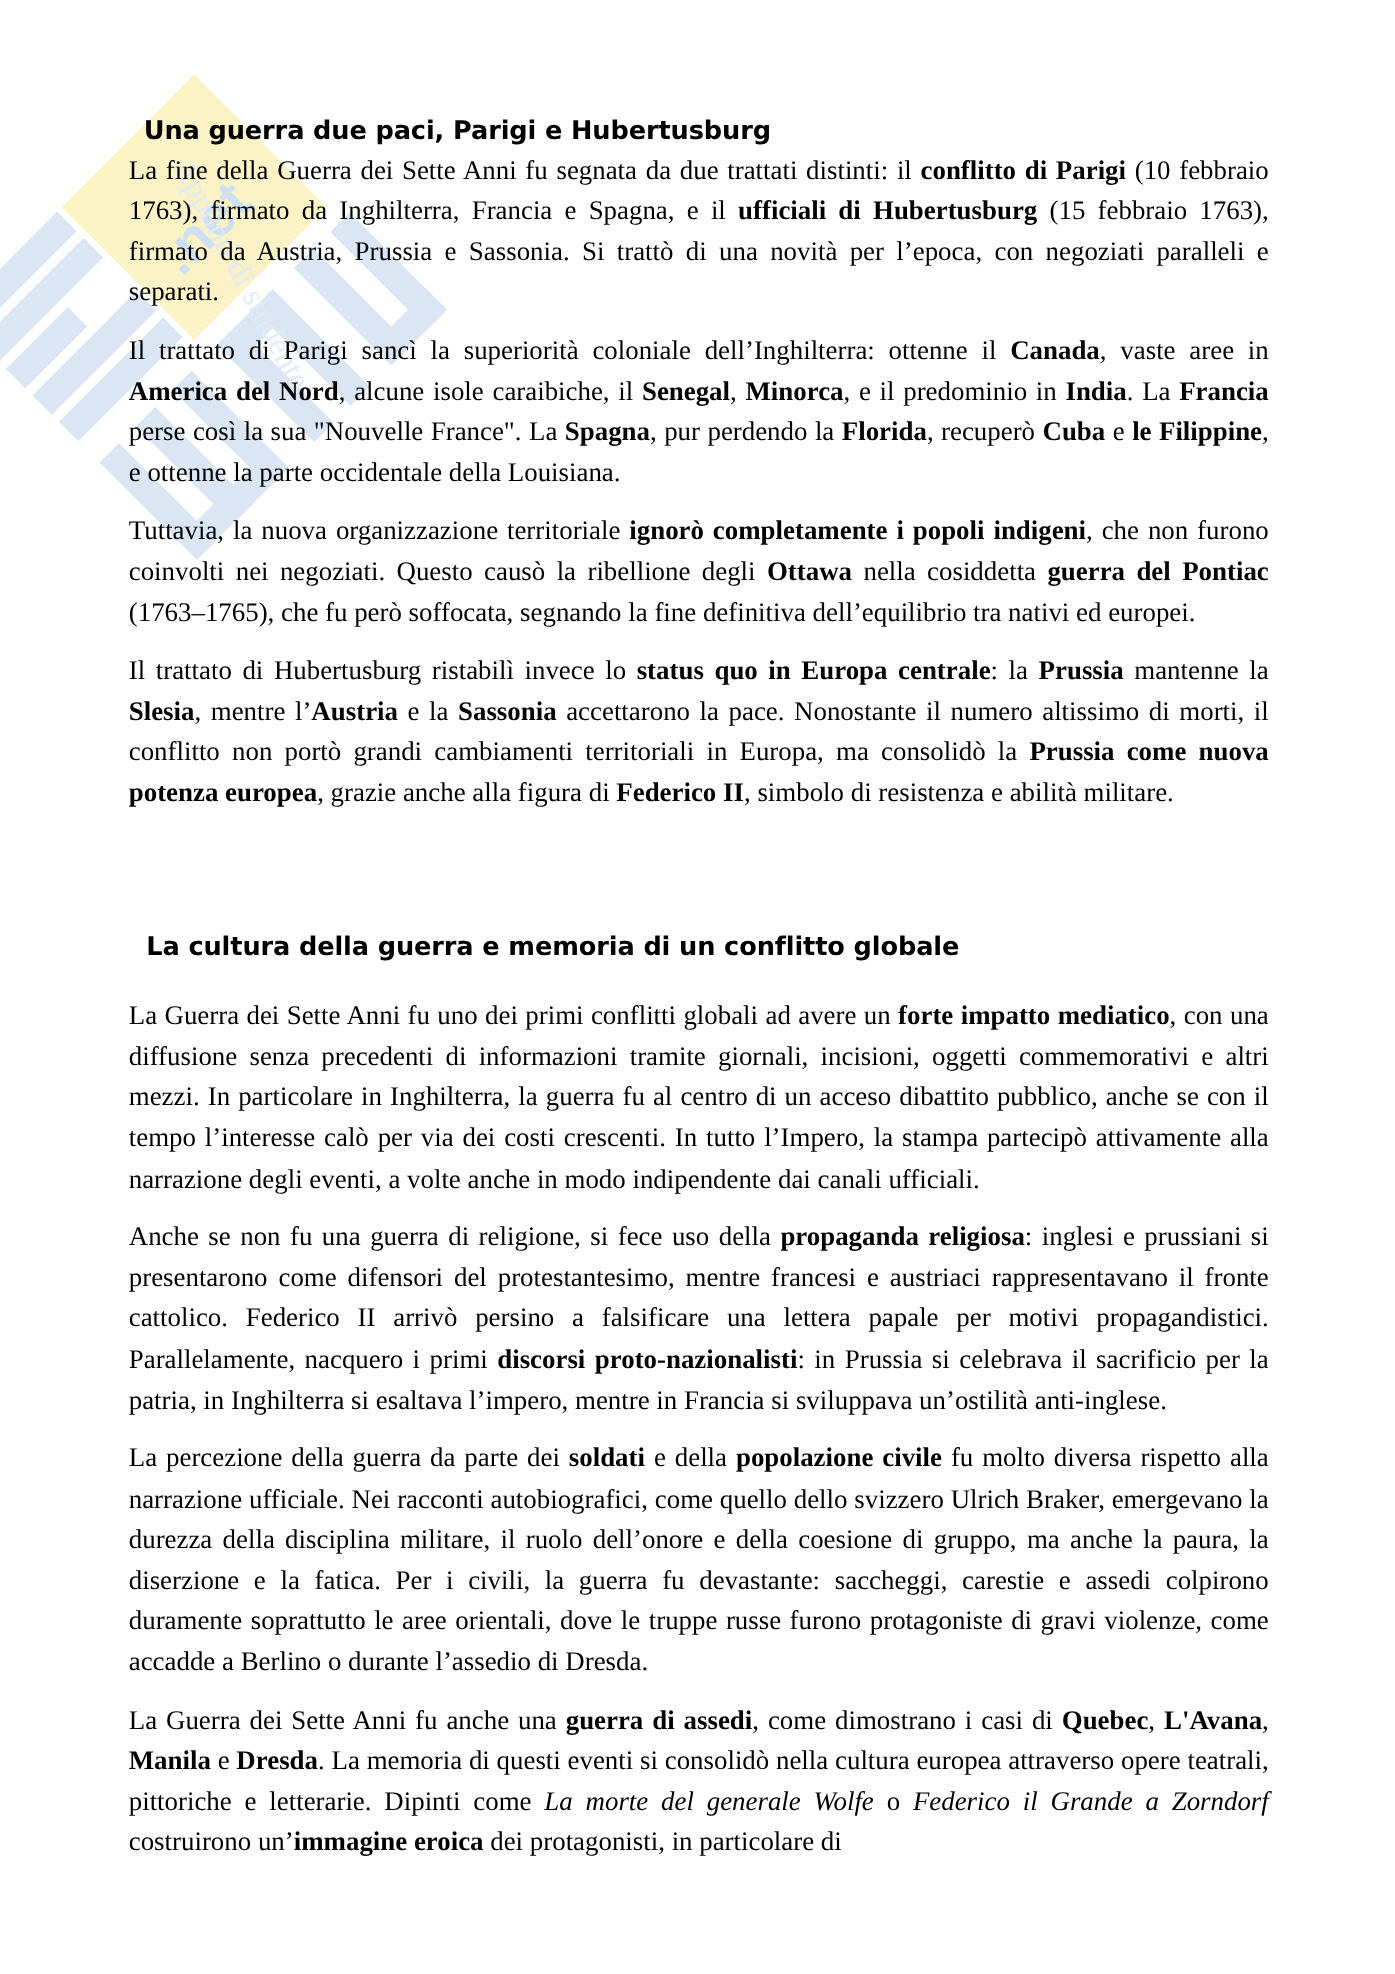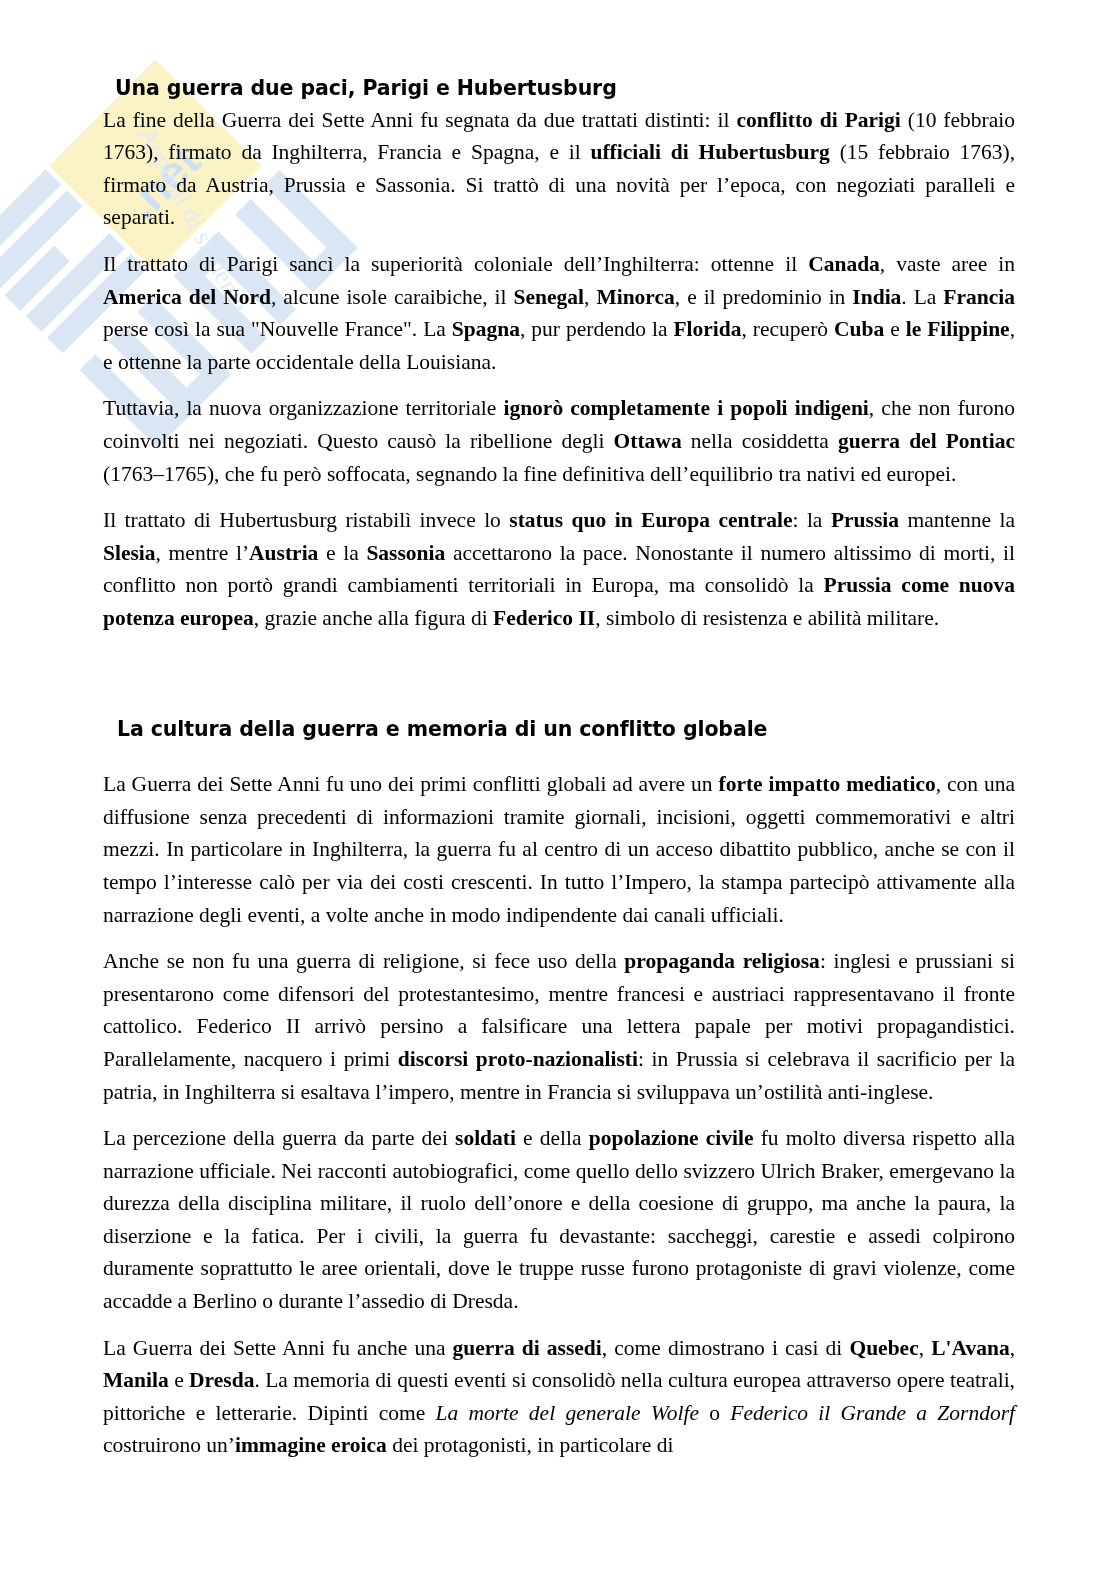--- a/index.html
+++ b/index.html
@@ -32,38 +32,39 @@
   .watermark svg {
     width: 100%;
     height: 100%;
     display: block;
   }
 
   
   .content {
     position: absolute;
     left: 103px;
-    top: 76px;
+    top: 92px;
     width: 912px;
     z-index: 2;
   }
 
   h2.section-heading {
     font-family: "DejaVu Sans", "Liberation Sans", sans-serif;
     font-weight: bold;
     font-size: 20.5px;
     line-height: 1.25;
     letter-spacing: -0.1px;
     margin: 0 0 2px 0;
     padding-left: 12px;
     color: #000000;
   }
   h2.section-heading.second {
     padding-left: 14px;
     margin-bottom: 0;
+    margin-top: 12px;
   }
 
   p.para {
     font-size: 21.5px;
     line-height: 32.6px;
     text-align: justify;
     text-justify: inter-word;
     margin: 0 0 14px 0;
     color: #000000;
     hyphens: none;

